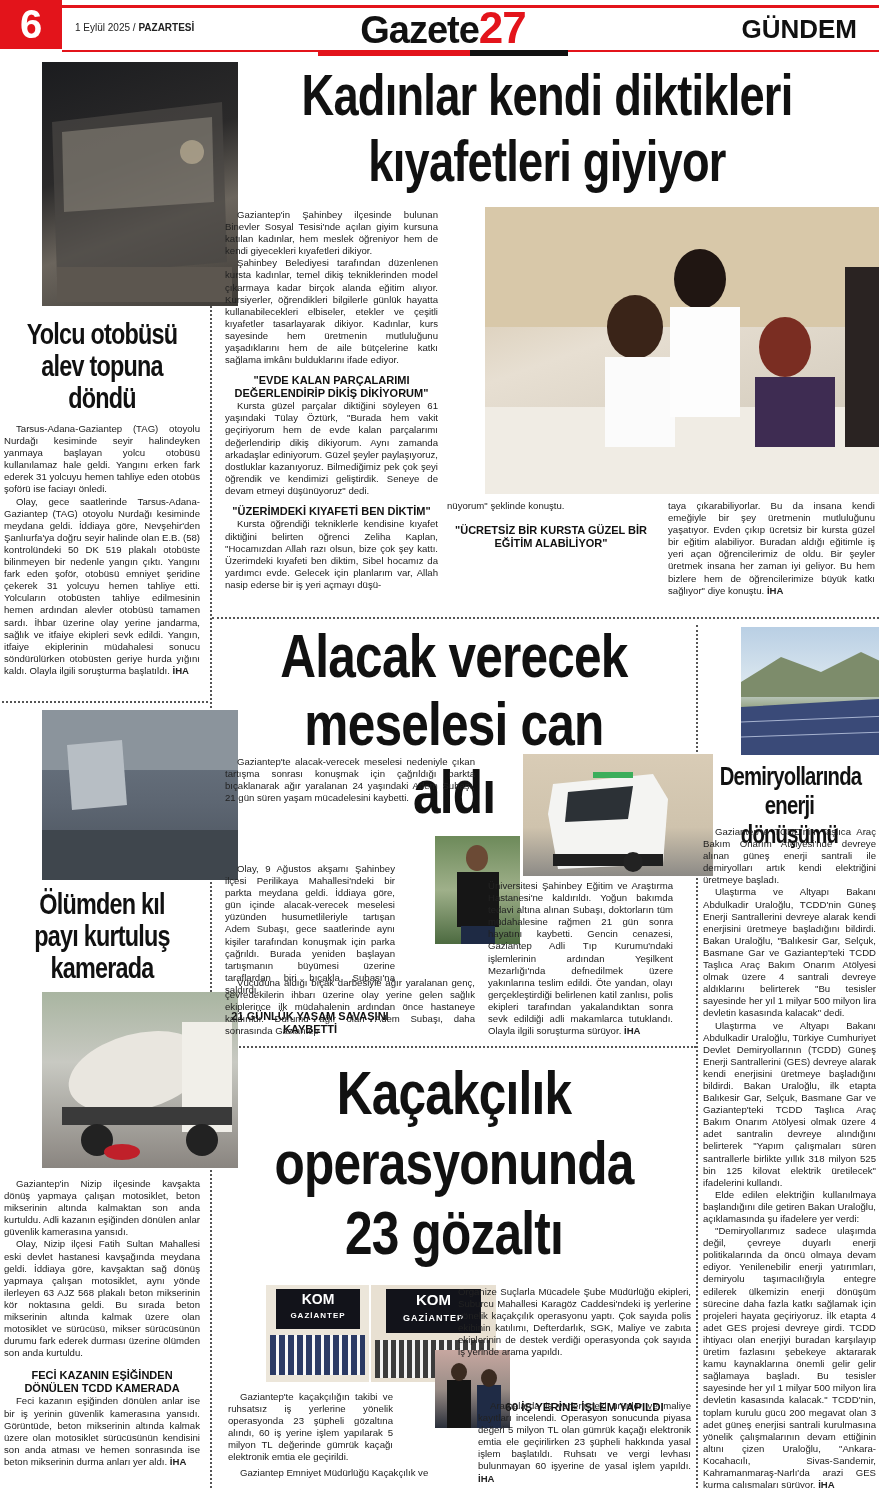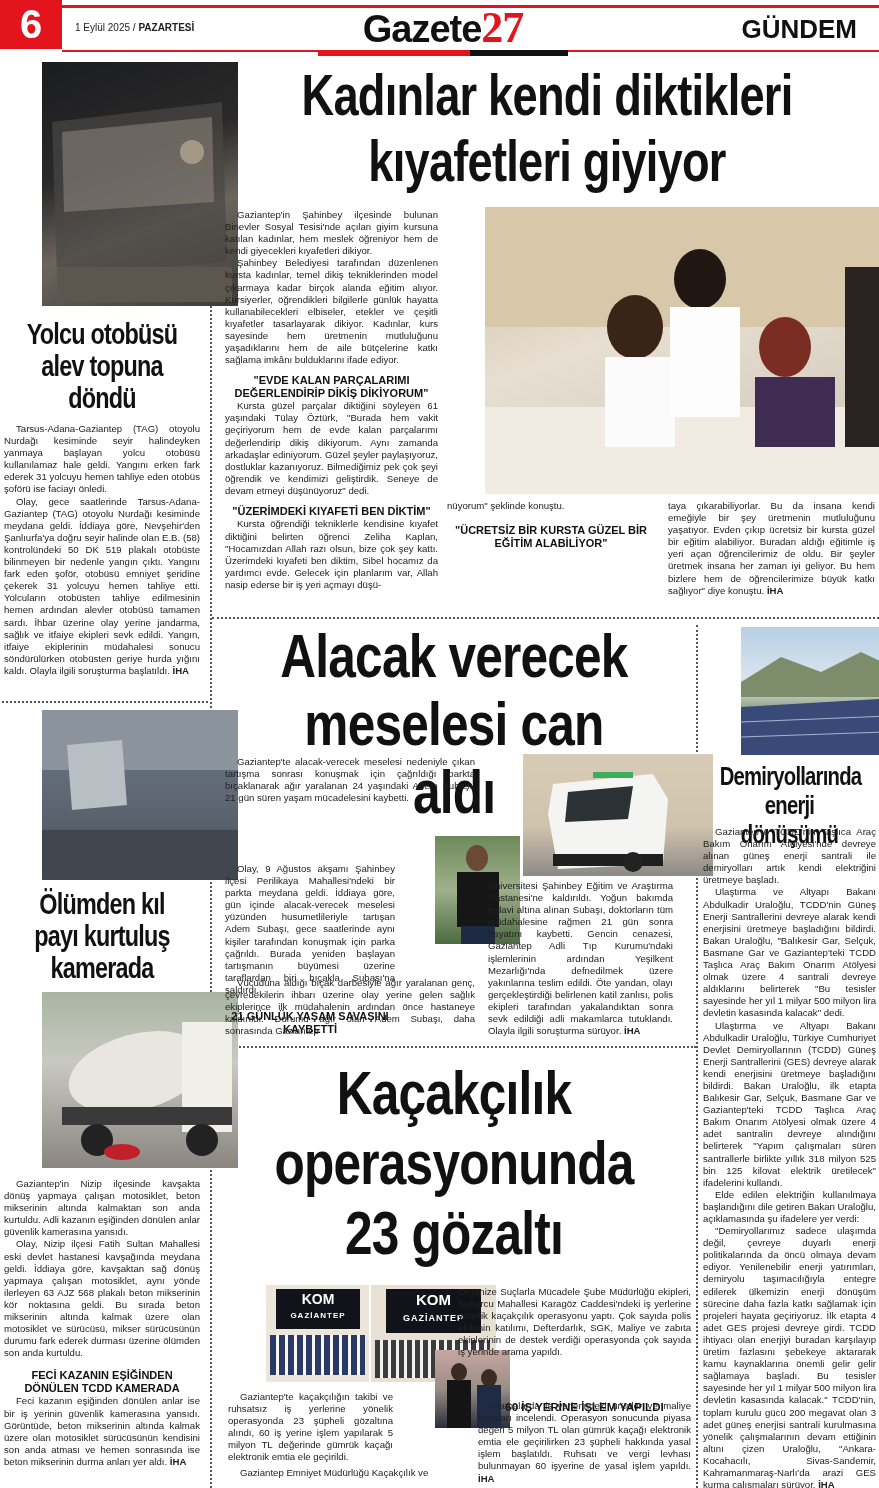--- a/index.html
+++ b/index.html
@@ -5,21 +5,21 @@
   html,body{margin:0;padding:0;background:#fff;}
   body{width:879px;height:1488px;position:relative;overflow:hidden;font-family:"Liberation Sans",sans-serif;color:#1a1a1a;}
   .abs{position:absolute;}
   
   .pageno{left:0;top:0;width:62px;height:49px;background:#e3141b;color:#fff;font:bold 40px/49px "Liberation Sans",sans-serif;text-align:center;}
   .topline{left:62px;top:5px;width:817px;height:3px;background:#e3141b;}
   .botline{left:62px;top:50px;width:817px;height:2px;background:#e3141b;}
   .date{left:75px;top:22px;font-size:10px;color:#222;}
   .date b{font-weight:bold;}
   .logo{left:318px;top:6px;width:250px;height:44px;text-align:center;font:bold 38px/44px "Liberation Sans",sans-serif;letter-spacing:-1px;color:#111;}
-  .logo .num{color:#e3141b;font-family:Liberation Serif, serif;font-size:44px;}
+  .logo .num{color:#e3141b;font-family:Liberation Sans, sans-serif;font-size:44px;}
   .logobar{left:318px;top:50px;width:152px;height:6px;background:#e3141b;}
   .logosub{left:470px;top:50px;width:98px;height:6px;background:#111;}
   .section{right:22px;top:14px;font:bold 26px/30px "Liberation Sans",sans-serif;color:#111;}
   
   .hl{font-family:"Liberation Sans",sans-serif;font-weight:bold;color:#111;text-align:center;transform-origin:center top;letter-spacing:-1px;}
   .hl-main{left:215px;top:62px;width:664px;font-size:58px;line-height:66px;transform:scaleX(0.78);}
   .hl-side{font-size:30px;line-height:32px;transform:scaleX(0.78);}
   .hl-right{font-size:26px;line-height:29px;transform:scaleX(0.78);}
   .hl-mid{font-size:62px;line-height:68px;transform:scaleX(0.8);}
   

